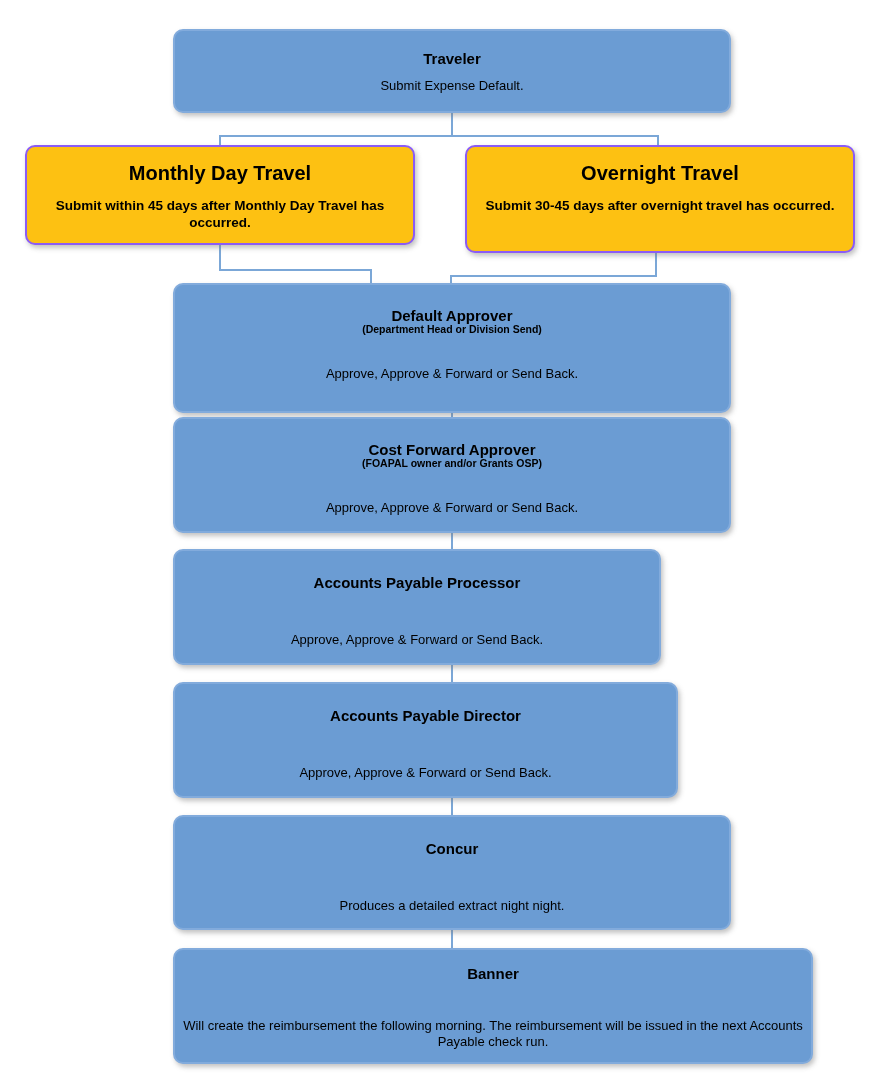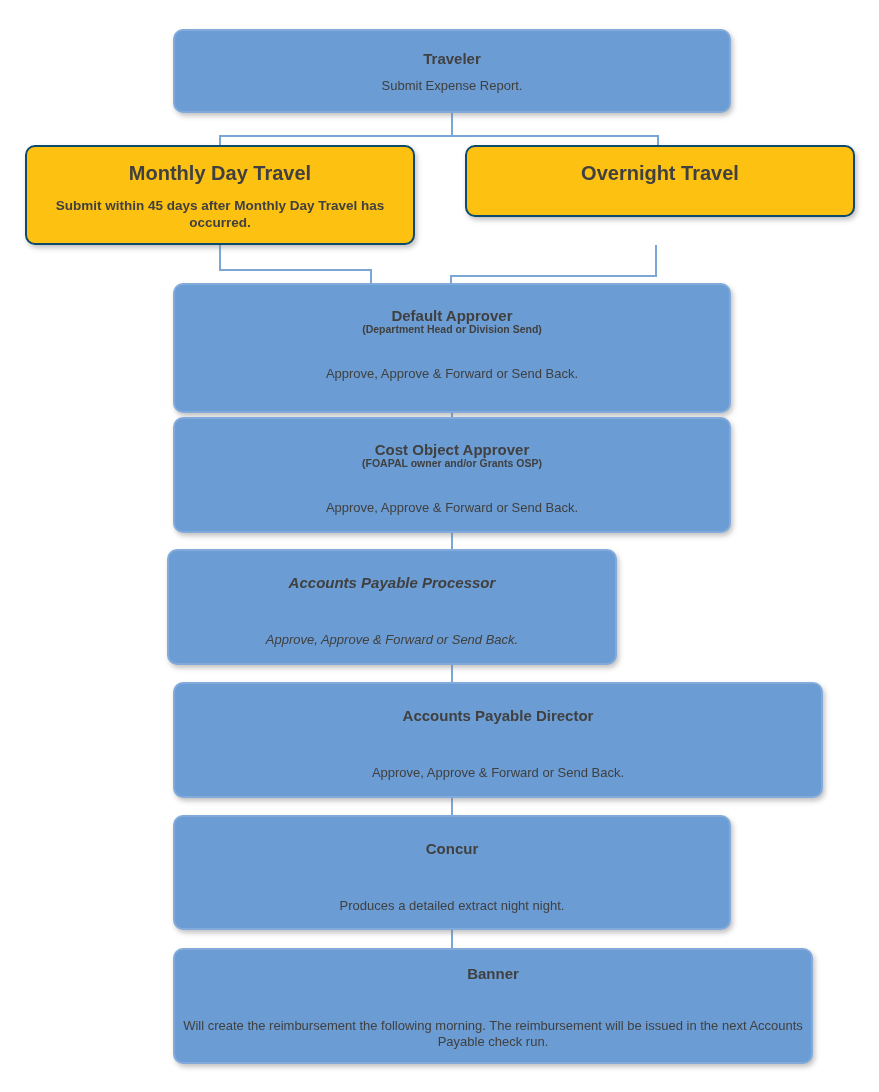--- a/index.html
+++ b/index.html
@@ -1,26 +1,26 @@
 <!DOCTYPE html>
 <html><head>
 <meta charset="utf-8">
 <style>
   html,body { margin:0; padding:0; background:#ffffff; }
   #stage {
     position:relative; width:879px; height:1092px; background:#ffffff;
     font-family:"Liberation Sans", sans-serif; overflow:hidden;
   }
   .box {
-    position:absolute; border-radius:10px; color:#404040; text-align:center;
+    position:absolute; border-radius:10px; color:#000000; text-align:center;
     box-shadow:2px 3px 5px rgba(120,120,120,0.45);
     box-sizing:border-box;
   }
   .box.blue   { background:#6b9cd3; border:2px solid #82abdc; }
-  .box.orange { background:#fdc112; border:2px solid #0c4a6e; }
+  .box.orange { background:#fdc112; border:2px solid #8b5cf6; }
   .title { position:absolute; left:0; right:0; font-weight:bold; font-size:15px; line-height:1.15; }
   .orange .title { font-size:20px; }
   .sub   { position:absolute; left:0; right:0; font-weight:bold; font-size:10.5px; line-height:1.1; }
   .body  { position:absolute; left:0; right:0; font-size:13px; line-height:1.25; }
   .orange .body { font-weight:bold; font-size:13.5px; }
 
   
   #n-traveler .title { top:19px; }
   #n-traveler .body  { top:47px; }
   .orange .title { top:15px; }
@@ -29,25 +29,25 @@
   .approver .sub   { top:39px; }
   .approver .body  { top:81px; }
   .plain .title { top:23px; }
   .plain .body  { top:81px; }
   #n-banner .title { top:15px; }
   #n-banner .body  { top:68px; padding:0 8px; }
 
   
   #n-traveler  { left:173px; top:29px;  width:558px; height:84px;  }
   #n-monthly   { left:25px;  top:145px; width:390px; height:100px; }
-  #n-overnight { left:465px; top:145px; width:390px; height:72px; }
+  #n-overnight { left:465px; top:145px; width:390px; height:108px; }
   #n-default   { left:173px; top:283px; width:558px; height:130px; }
   #n-cost      { left:173px; top:417px; width:558px; height:116px; }
-  #n-processor { left:167px; top:549px; width:450px; height:116px;font-style:italic; }
-  #n-director  { left:173px; top:682px; width:650px; height:116px; }
+  #n-processor { left:173px; top:549px; width:488px; height:116px; }
+  #n-director  { left:173px; top:682px; width:505px; height:116px; }
   #n-concur    { left:173px; top:815px; width:558px; height:115px; }
   #n-banner    { left:173px; top:948px; width:640px; height:116px; }
 
   .conn { position:absolute; background:#7ba7d7; }
   .conn.v { width:2px; }
   .conn.h { height:2px; }
 </style>
 </head>
 <body>
 
@@ -67,40 +67,41 @@
   <div class="conn v" style="left:450px; top:275px; height:8px;"></div>
 
   <div class="conn v" style="left:451px; top:399px; height:18px;"></div>
   <div class="conn v" style="left:451px; top:533px; height:16px;"></div>
   <div class="conn v" style="left:451px; top:665px; height:17px;"></div>
   <div class="conn v" style="left:451px; top:798px; height:17px;"></div>
   <div class="conn v" style="left:451px; top:930px; height:18px;"></div>
 
   <div class="box blue" id="n-traveler">
     <div class="title">Traveler</div>
-    <div class="body">Submit Expense Report.</div>
+    <div class="body">Submit Expense Default.</div>
   </div>
 
   <div class="box orange" id="n-monthly">
     <div class="title">Monthly Day Travel</div>
     <div class="body">Submit within 45 days after Monthly Day Travel has occurred.</div>
   </div>
 
   <div class="box orange" id="n-overnight">
     <div class="title">Overnight Travel</div>
+    <div class="body">Submit 30-45 days after overnight travel has occurred.</div>
   </div>
 
   <div class="box blue approver" id="n-default">
     <div class="title">Default Approver</div>
     <div class="sub">(Department Head or Division Send)</div>
     <div class="body">Approve, Approve &amp; Forward or Send Back.</div>
   </div>
 
   <div class="box blue approver" id="n-cost">
-    <div class="title">Cost Object Approver</div>
+    <div class="title">Cost Forward Approver</div>
     <div class="sub">(FOAPAL owner and/or Grants OSP)</div>
     <div class="body">Approve, Approve &amp; Forward or Send Back.</div>
   </div>
 
   <div class="box blue plain" id="n-processor">
     <div class="title">Accounts Payable Processor</div>
     <div class="body">Approve, Approve &amp; Forward or Send Back.</div>
   </div>
 
   <div class="box blue plain" id="n-director">

